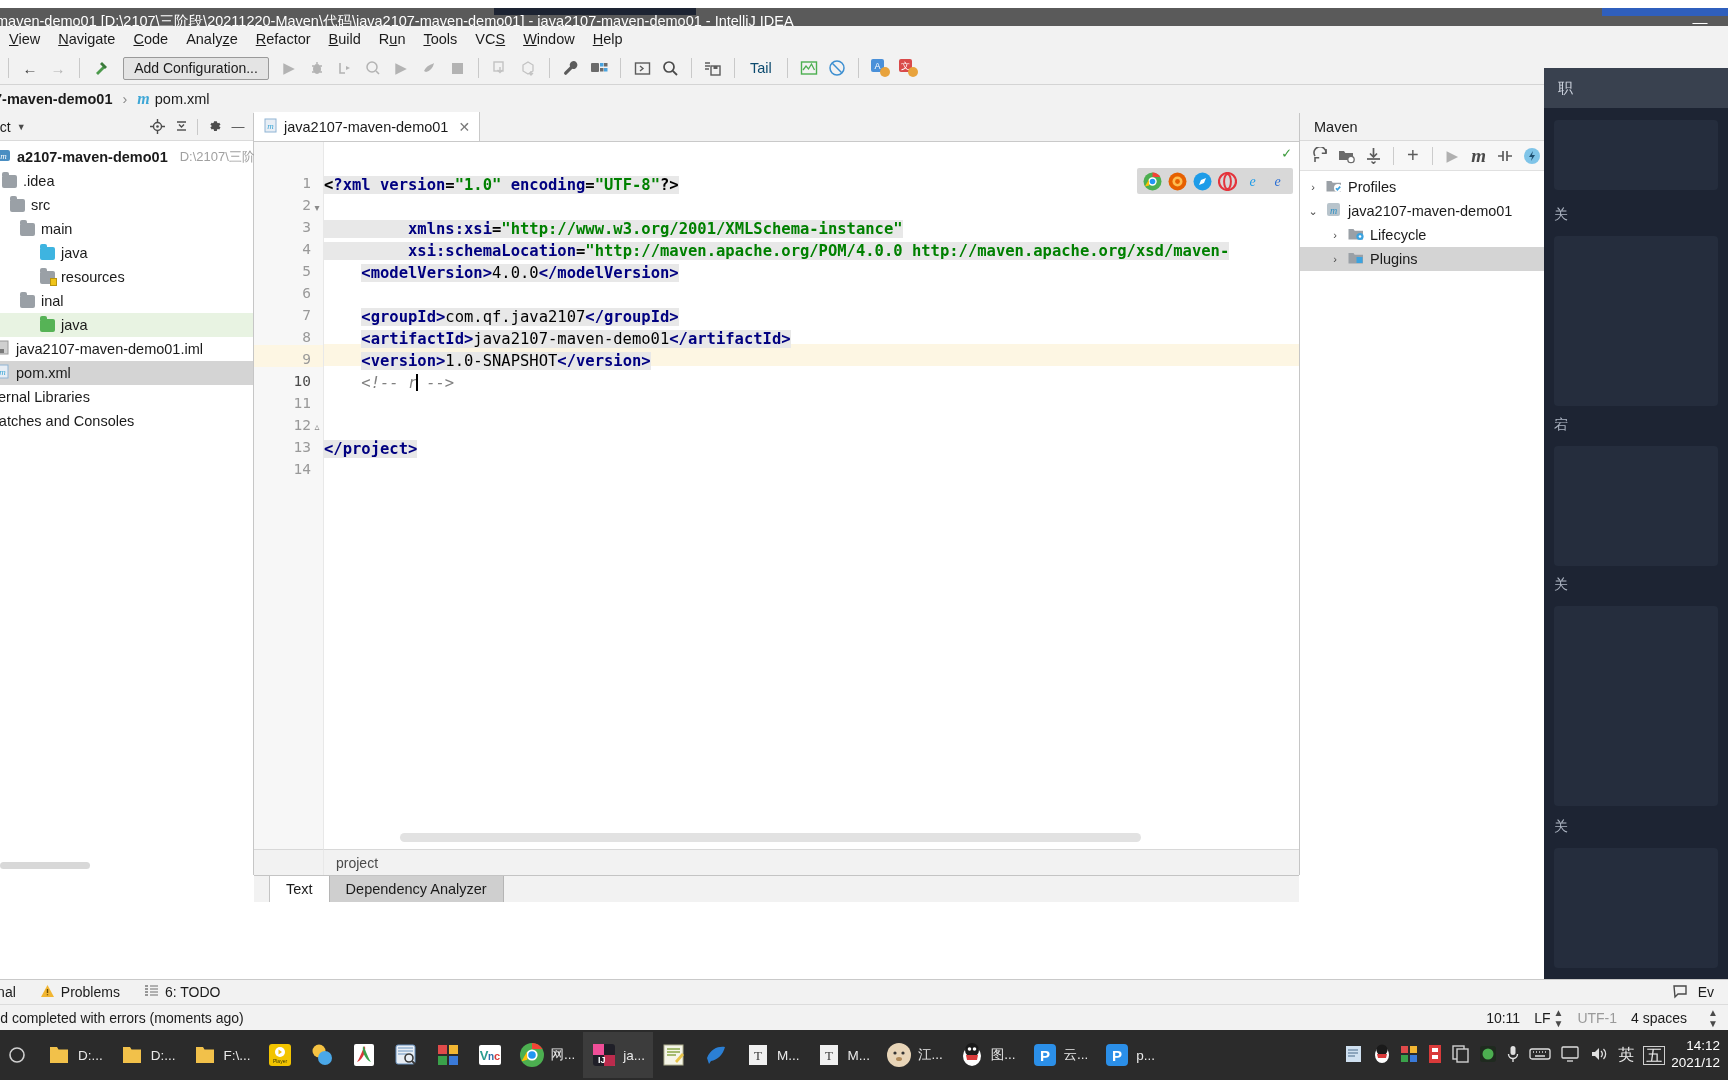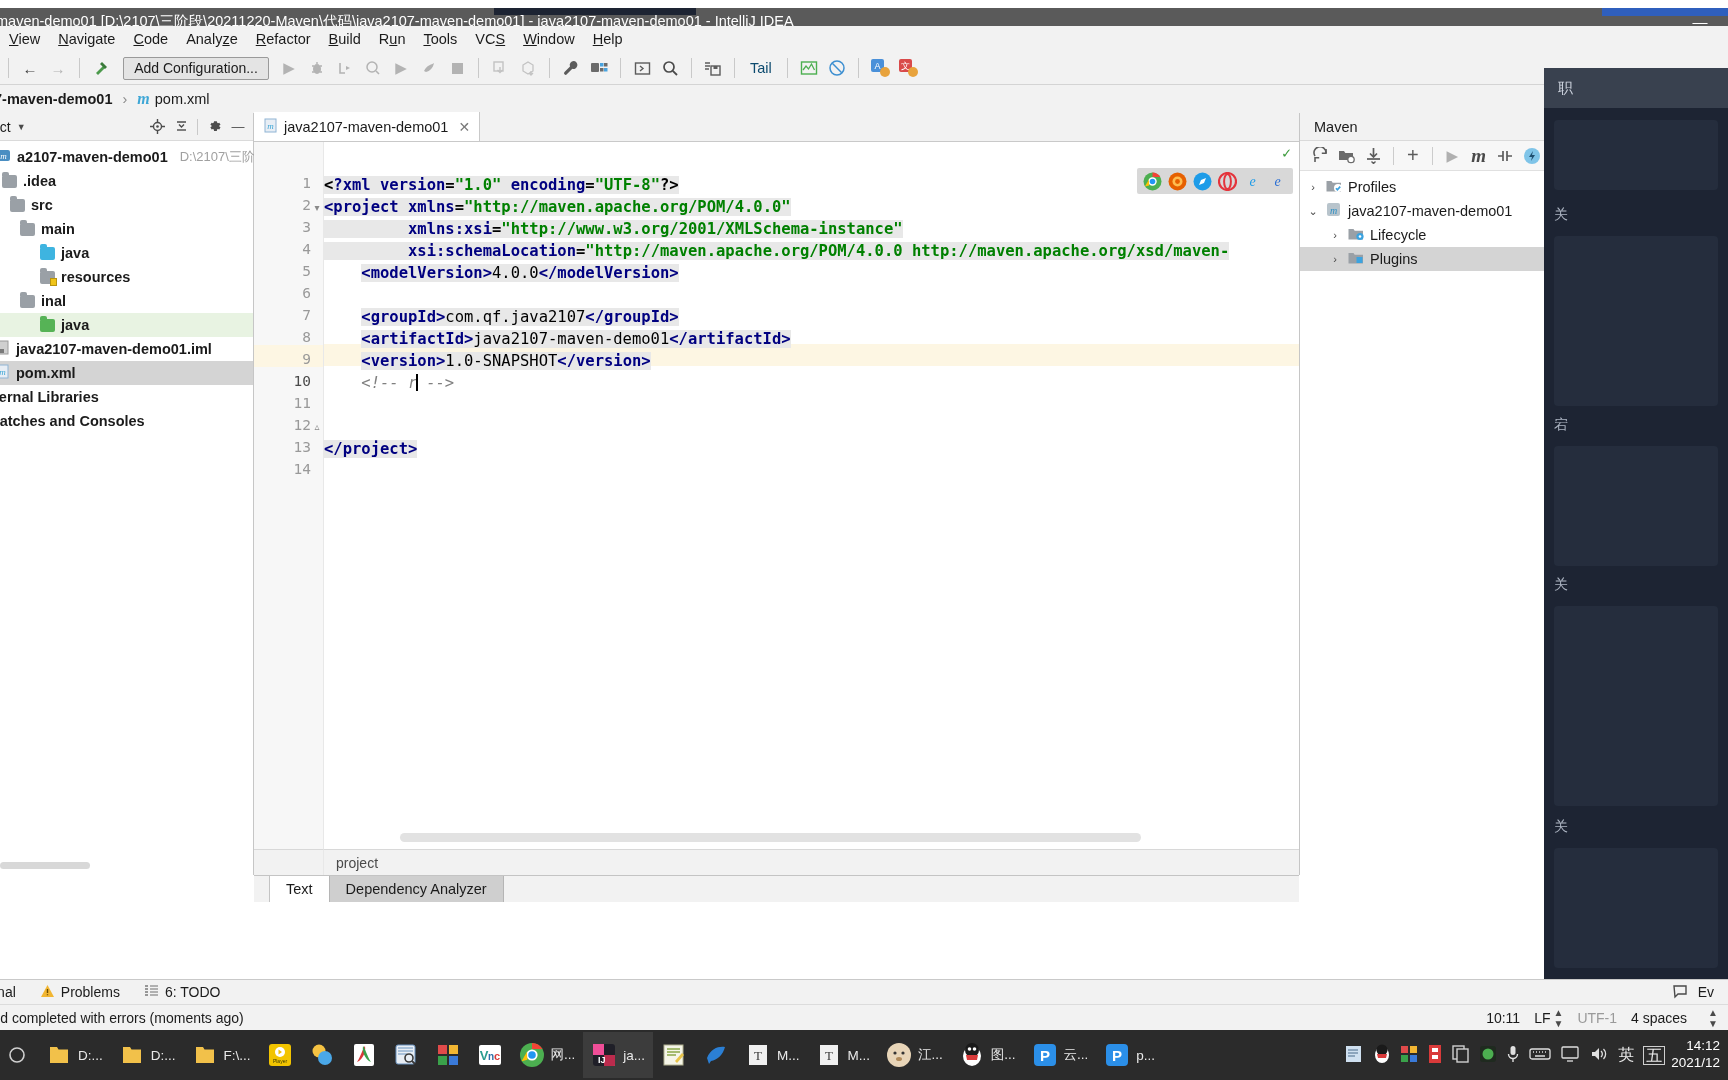--- a/index.html
+++ b/index.html
@@ -92,21 +92,21 @@
     width: 22px; height: 22px; display: flex; align-items: center; justify-content: center;
     color: #4c4c4c; font-size: 13px;
   }
   .tree { padding-top: 4px; font-size: 14.5px; color: #1b1b1b; }
   .row {
     height: 24px; display: flex; align-items: center; gap: 6px;
     padding-left: 0px; white-space: nowrap; cursor: default;
   }
   .row.sel-grey { background: #d4d4d4; }
   .row.sel-green { background: #e8f3e2; }
-  .row .lbl { line-height: 24px; font-weight: bold; }
+  .row .lbl { line-height: 24px; }
   .row .bold { font-weight: bold; }
   .row .path-hint { color: #a0a0a0; font-size: 13px; margin-left: 6px; }
   .fold-ico { width: 15px; height: 13px; border-radius: 2px; display: inline-block; position: relative; flex: none; }
   .fold-ico::before {
     content: ""; position: absolute; left: 0; top: -3px; width: 7px; height: 4px;
     border-radius: 2px 2px 0 0;
   }
   .fold-grey { background: #9aa0a6; }
   .fold-grey::before { background: #9aa0a6; }
   .fold-blue { background: #3eb4e0; }
@@ -576,21 +576,20 @@
       <div class="lnum" style="top:319px">14</div>
       <div class="fold-marker" style="top:61px">▾</div>
       <div class="fold-marker" style="top:280px">▵</div>
     </div>
 
     <div class="code">
       <div class="hl-cur-line" style="top:202px"></div>
 
       <div class="cline" style="top:32px"><span class="hl-bg"><span class="tk-punc">&lt;</span><span class="tk-tag">?xml</span> <span class="tk-attr">version</span><span class="tk-punc">=</span><span class="tk-str">"1.0"</span> <span class="tk-attr">encoding</span><span class="tk-punc">=</span><span class="tk-str">"UTF-8"</span><span class="tk-punc">?&gt;</span></span></div>
 
-      <div class="cline" style="top:54px"><span class="hl-bg"><span class="tk-tag">&lt;project</span> <span class="tk-attr">xmlns</span><span class="tk-punc">=</span><span class="tk-str">"http://maven.apache.org/POM/4.0.0"</span></span></div>
 
       <div class="cline" style="top:76px"><span class="hl-bg">         <span class="tk-attr">xmlns:xsi</span><span class="tk-punc">=</span><span class="tk-str">"http://www.w3.org/2001/XMLSchema-instance"</span></span></div>
 
       <div class="cline" style="top:98px"><span class="hl-bg">         <span class="tk-attr">xsi:schemaLocation</span><span class="tk-punc">=</span><span class="tk-str">"http://maven.apache.org/POM/4.0.0 http://maven.apache.org/xsd/maven-</span></span></div>
 
       <div class="cline" style="top:120px">    <span class="hl-bg"><span class="tk-tag">&lt;modelVersion&gt;</span><span class="tk-txt">4.0.0</span><span class="tk-tag">&lt;/modelVersion&gt;</span></span></div>
 
       <div class="cline" style="top:142px"></div>
 
       <div class="cline" style="top:164px">    <span class="hl-bg"><span class="tk-tag">&lt;groupId&gt;</span><span class="tk-txt">com.qf.java2107</span><span class="tk-tag">&lt;/groupId&gt;</span></span></div>

